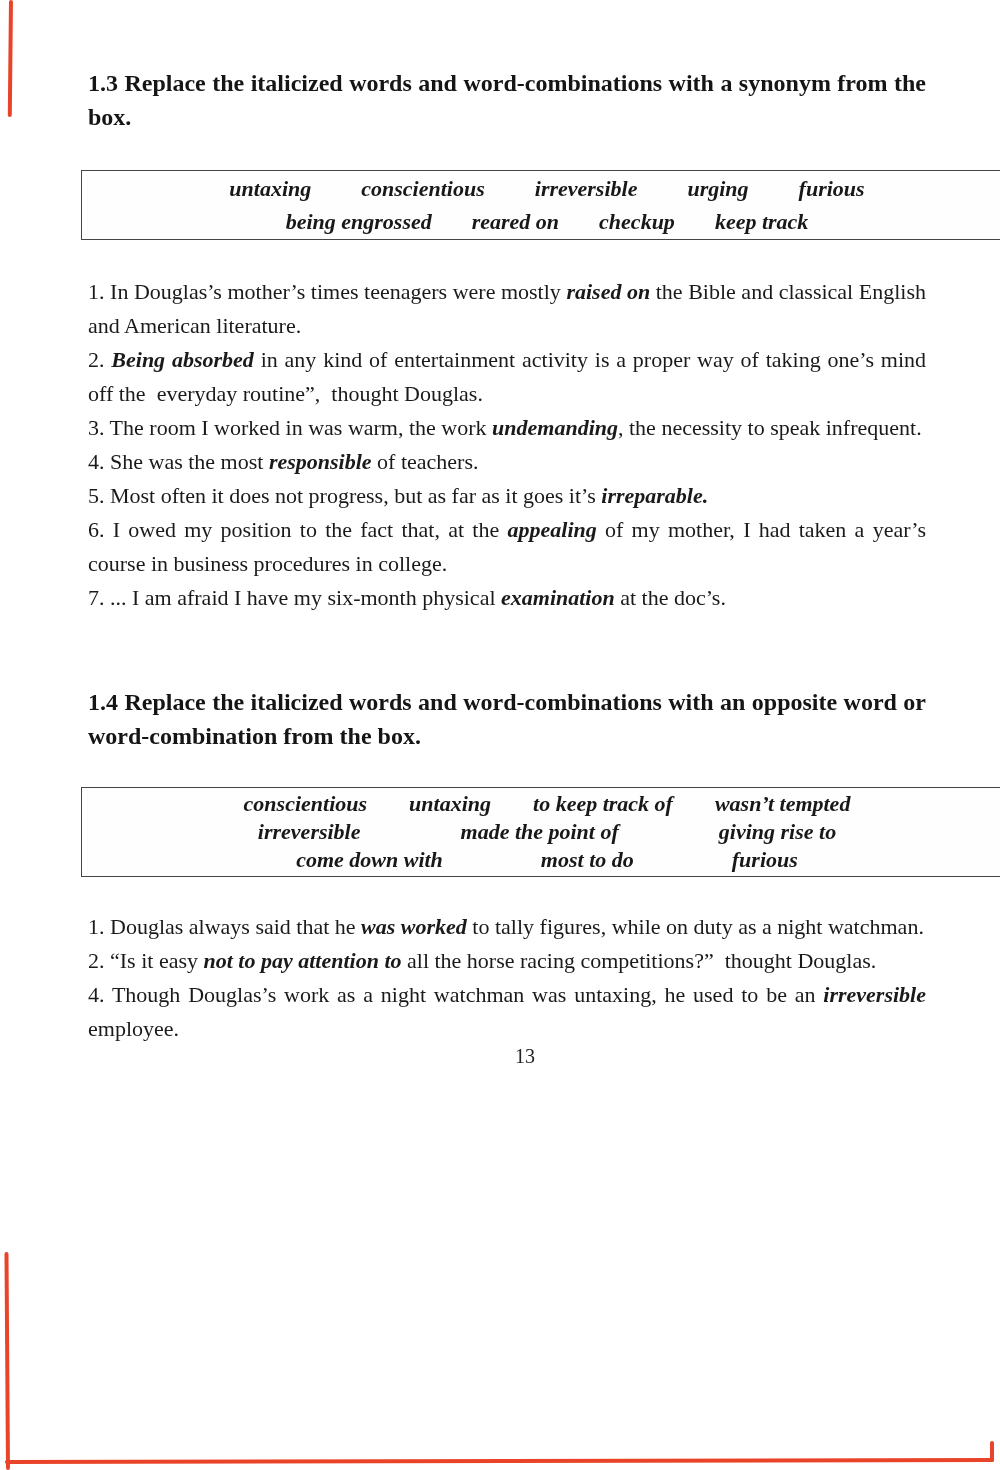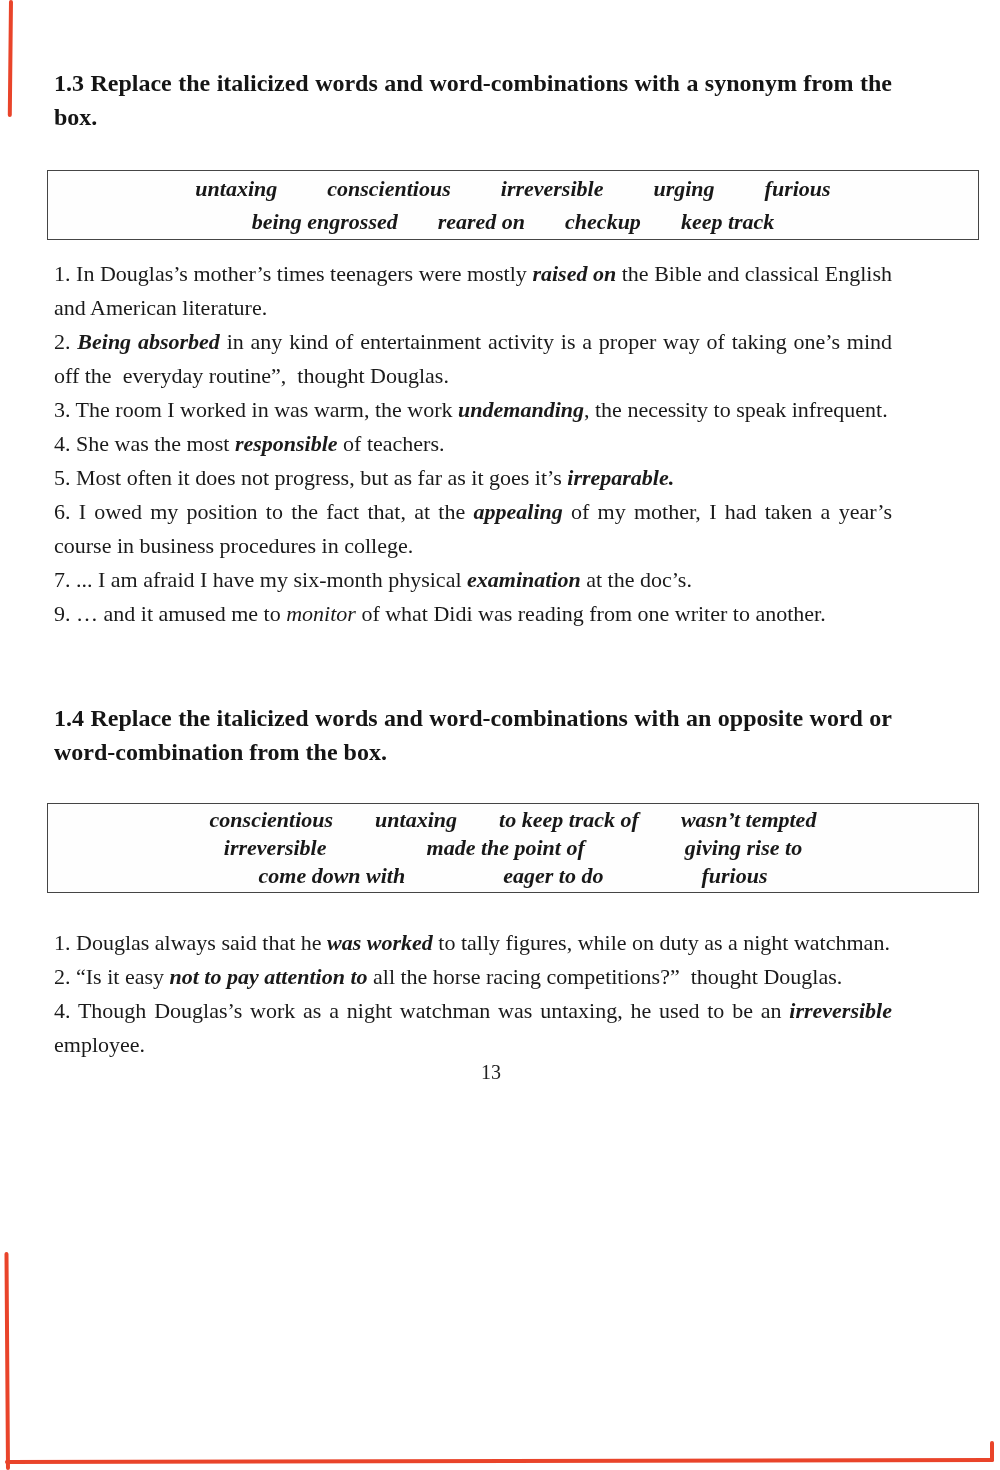--- a/index.html
+++ b/index.html
@@ -6,21 +6,21 @@
   .page {
     position: relative;
     width: 1000px;
     height: 1470px;
     background: #ffffff;
     font-family: "Liberation Serif", "DejaVu Serif", serif;
     color: #1a1a1a;
     overflow: hidden;
   }
   .content {
-    padding: 66px 74px 0 54px;
+    padding: 66px 74px 0 88px;
     width: 838px;
     box-sizing: content-box;
   }
   .heading {
     margin: 0;
     font-weight: bold;
     font-size: 24px;
     line-height: 34px;
     text-align: justify;
     color: #151515;
@@ -43,21 +43,21 @@
   .word-box .row { display: flex; justify-content: center; flex-wrap: nowrap; }
   .box-1 .row { line-height: 33px; }
   .box-2 .row { line-height: 28px; }
   .box-1 .row-0 { column-gap: 50px; }
   .box-1 .row-1 { column-gap: 40px; text-align: center; }
   .box-2 .row-0 { column-gap: 42px; }
   .box-2 .row-1 { column-gap: 100px; }
   .box-2 .row-2 { column-gap: 98px; }
   .box-word { white-space: nowrap; }
 
-  .items { margin-top: 17px; }
+  .items { margin-top: 35px; }
   .items-2 { margin-top: 33px; }
   .item {
     margin: 0;
     font-size: 22px;
     line-height: 34px;
     text-align: justify;
   }
   .r-n { font-style: normal; font-weight: normal; }
   .r-bi { font-weight: bold; font-style: italic; }
   .r-i { font-style: italic; }
@@ -108,40 +108,39 @@
       </div>
 
     <div class="items items-1">
         <p class="item"><span class="r-n">1. In Douglas’s mother’s times teenagers were mostly </span><span class="r-bi">raised on</span><span class="r-n"> the Bible and classical English and American literature.</span></p>
         <p class="item"><span class="r-n">2. </span><span class="r-bi">Being absorbed</span><span class="r-n"> in any kind of entertainment activity is a proper way of taking one’s mind off the &nbsp;everyday routine”, &nbsp;thought Douglas.</span></p>
         <p class="item"><span class="r-n">3. The room I worked in was warm, the work </span><span class="r-bi">undemanding</span><span class="r-n">, the necessity to speak infrequent.</span></p>
         <p class="item"><span class="r-n">4. She was the most </span><span class="r-bi">responsible</span><span class="r-n"> of teachers.</span></p>
         <p class="item"><span class="r-n">5. Most often it does not progress, but as far as it goes it’s </span><span class="r-bi">irreparable.</span></p>
         <p class="item"><span class="r-n">6. I owed my position to the fact that, at the </span><span class="r-bi">appealing</span><span class="r-n"> of my mother, I had taken a year’s course in business procedures in college.</span></p>
         <p class="item"><span class="r-n">7. ... I am afraid I have my six-month physical </span><span class="r-bi">examination</span><span class="r-n"> at the doc’s.</span></p>
-        <p class="item"><span class="r-n">9. … and it amused me to </span><span class="r-i">monitor</span><span class="r-n"> of what Didi was reading from one writer to another.</span></p>
       </div>
 
     <p class="heading h14">1.4 Replace the italicized words and word-combinations with an opposite word or word-combination from the box.</p>
 
     <div class="word-box box-2">
         <div class="row row-0">
           <span class="box-word">conscientious</span>
           <span class="box-word">untaxing</span>
           <span class="box-word">to keep track of</span>
           <span class="box-word">wasn’t tempted</span>
         </div>
         <div class="row row-1">
           <span class="box-word">irreversible</span>
           <span class="box-word">made the point of</span>
           <span class="box-word">giving rise to</span>
         </div>
         <div class="row row-2">
           <span class="box-word">come down with</span>
-          <span class="box-word">eager to do</span>
+          <span class="box-word">most to do</span>
           <span class="box-word">furious</span>
         </div>
       </div>
 
     <div class="items items-2">
         <p class="item"><span class="r-n">1. Douglas always said that he </span><span class="r-bi">was worked</span><span class="r-n"> to tally figures, while on duty as a night watchman.</span></p>
         <p class="item"><span class="r-n">2. “Is it easy </span><span class="r-bi">not to pay attention to</span><span class="r-n"> all the horse racing competitions?” &nbsp;thought Douglas.</span></p>
         <p class="item"><span class="r-n">4. Though Douglas’s work as a night watchman was untaxing, he used to be an </span><span class="r-bi">irreversible</span><span class="r-n"> employee.</span></p>
       </div>
 

